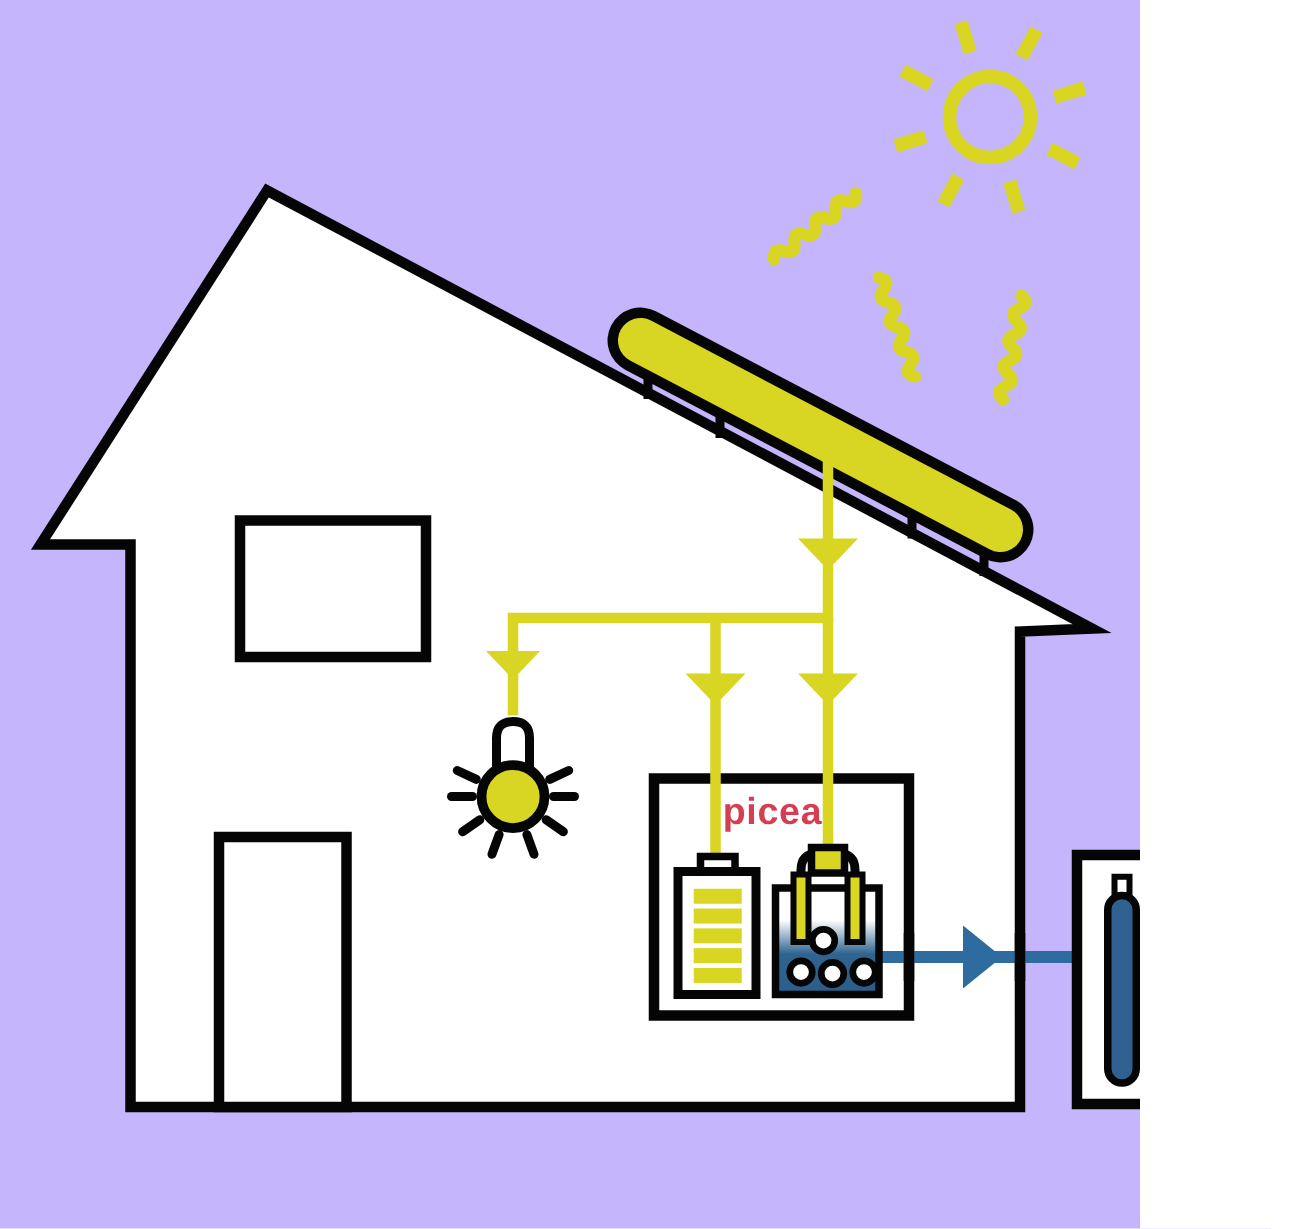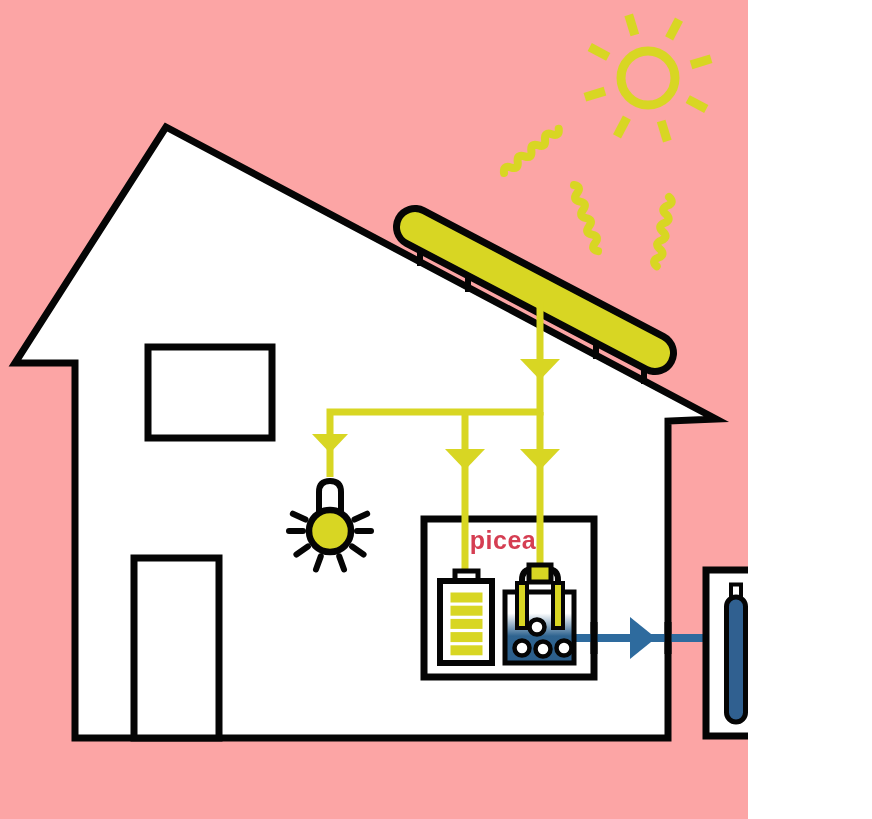--- a/index.html
+++ b/index.html
@@ -1,16 +1,16 @@
 <!DOCTYPE html>
 <html style="--yellow: #d8d623; --ink: #050505; --blue: #2e6b9e; --tank: #306090; --water: #2f6490; --water_deep: #2b5d8a; --logo_red: #d53e52; --background: #ffffff;"><head>
 <meta charset="utf-8">
 <style>
   html,body{margin:0;padding:0;background:#ffffff;}
-  .stage{width:748px;height:819px;position:relative;background:#fca5a5;overflow:hidden;}
+  .stage{width:748px;height:819px;position:relative;background:#c4b5fd;overflow:hidden;padding-left:12px;}
   svg{display:block;}
   .y-fill{fill:var(--yellow,#d8d623);}
   .y-stroke{stroke:var(--yellow,#d8d623);fill:none;}
   .k-stroke{stroke:var(--ink,#050505);}
   .w-fill{fill:#ffffff;}
   .nofill{fill:none;}
   .b-stroke{stroke:var(--blue,#2e6b9e);fill:none;}
   .b-fill{fill:var(--blue,#2e6b9e);}
   .tank-fill{fill:var(--tank,#306090);}
   .logo-fill{fill:var(--logo_red,#d53e52);font:bold 25px "Liberation Sans",sans-serif;letter-spacing:0.5px;}

